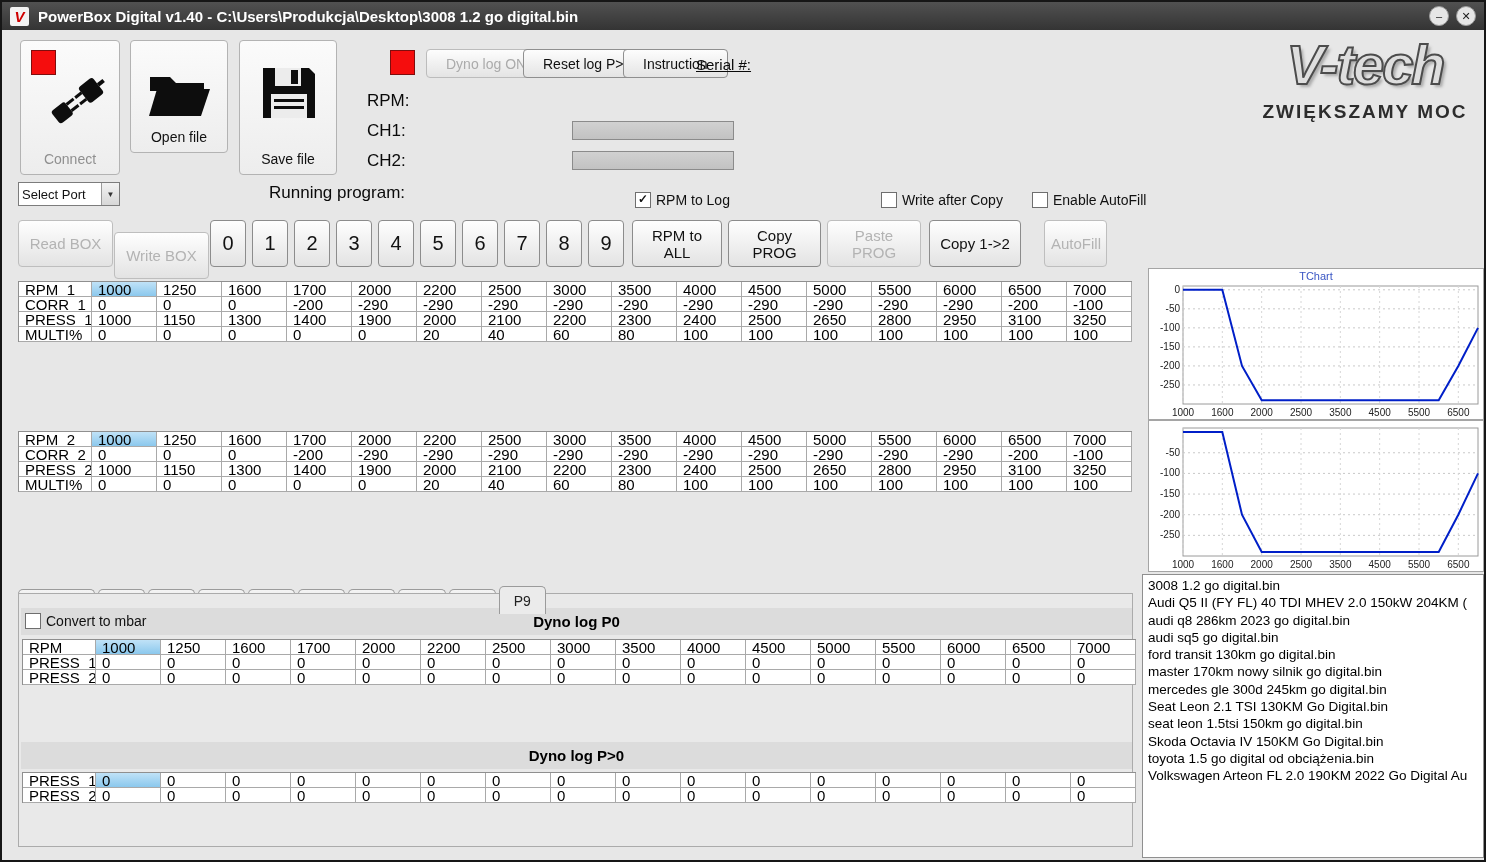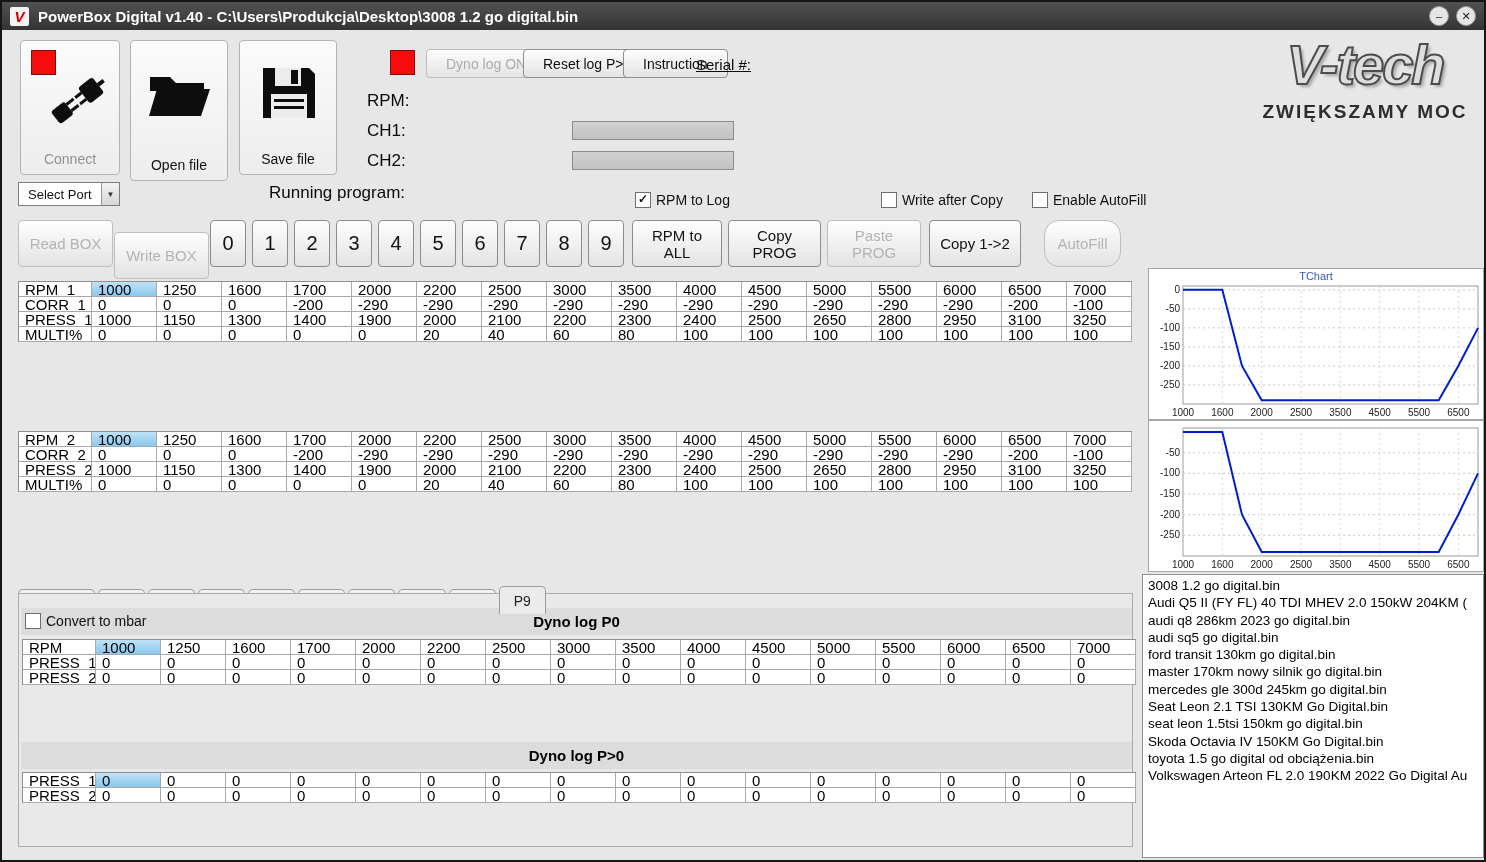--- a/index.html
+++ b/index.html
@@ -20,21 +20,21 @@
   .redsq{position:absolute;width:23px;height:23px;background:#f50d0d;border:1px solid #7f0d0d;}
 
   .smbtn{position:absolute;height:29px;background:linear-gradient(#fdfdfd,#e4e4e4);border:1px solid #8f8f8f;border-radius:4px;font-size:14px;color:#111;padding:0 19px;font-family:inherit;cursor:default;}
   .smbtn.dis{color:#ababab;border-color:#bcbcbc;}
 
   .biglab{position:absolute;font-size:17px;color:#0a0a0a;}
   .plainlab{position:absolute;font-size:15px;color:#0a0a0a;}
   .pbar{position:absolute;width:160px;height:17px;background:linear-gradient(#d1d1d1,#c2c2c2);border:1px solid #8b8b8b;}
 
   .combo{position:absolute;width:100px;height:22px;background:#fff;border:1px solid #7c7c7c;display:flex;align-items:center;cursor:default;}
-  .combo-txt{flex:1;font-size:13px;padding-left:9px;color:#111;}
+  .combo-txt{flex:1;font-size:13px;padding-left:3px;color:#111;}
   .combo-arrow{width:17px;height:100%;background:linear-gradient(#f2f2f2,#d7d7d7);border-left:1px solid #9a9a9a;font-size:8px;display:flex;align-items:center;justify-content:center;color:#333;}
 
   .chk{position:absolute;display:flex;align-items:center;gap:5px;font-size:14px;color:#111;cursor:default;}
   .chk .box{width:14px;height:14px;background:#fff;border:1px solid #6e6e6e;font-size:12px;line-height:13px;text-align:center;color:transparent;font-weight:bold;flex:none;}
   .chk.checked .box{color:#111;}
 
   
   .brand{position:absolute;left:1248px;top:30px;width:230px;text-align:center;}
   .brand-name{font-size:56px;font-style:italic;font-weight:bold;color:#dedede;-webkit-text-stroke:2px #4c4c4c;letter-spacing:-2px;text-shadow:3px 3px 3px #aaa;}
   .brand-tag{font-size:19px;font-weight:bold;letter-spacing:2px;color:#2d2d2d;margin-top:4px;}
@@ -88,21 +88,21 @@
         <line x1="17" y1="34" x2="26" y2="34" stroke="#0d0d0d" stroke-width="3"></line>
         <line x1="36" y1="26" x2="28" y2="26" stroke="#0d0d0d" stroke-width="3"></line>
         <line x1="36" y1="34" x2="28" y2="34" stroke="#0d0d0d" stroke-width="3"></line>
         <rect x="36" y="20" width="18" height="20" rx="3" fill="#0d0d0d"></rect>
         <line x1="54" y1="30" x2="61" y2="30" stroke="#0d0d0d" stroke-width="4"></line>
       </g>
     </svg>
     <span class="cap gray">Connect</span>
   </button>
 
-  <button class="bigbtn" style="left:128px;top:38px;width:98px;height:141px;">
+  <button class="bigbtn" style="left:128px;top:38px;width:98px;height:113px;">
     <svg width="66" height="54" viewBox="0 0 66 54" style="position:absolute;left:16px;top:26px;">
       <path d="M3 10 h20 l6 6 h28 v8 H3 z" fill="#0d0d0d"></path>
       <path d="M10 22 h53 l-9 27 H2 z" fill="#0d0d0d"></path>
     </svg>
     <span class="cap">Open file</span>
   </button>
 
   <button class="bigbtn" style="left:237px;top:38px;width:98px;height:135px;">
     <svg width="58" height="56" viewBox="0 0 58 56" style="position:absolute;left:20px;top:24px;">
       <path d="M3 3 h46 l6 6 v44 H3 z" fill="#0d0d0d"></path>
@@ -162,21 +162,21 @@
       <button class="abtn digit">5</button>
       <button class="abtn digit">6</button>
       <button class="abtn digit">7</button>
       <button class="abtn digit">8</button>
       <button class="abtn digit">9</button>
     </div>
   <button class="abtn" style="left:630px;top:218px;width:90px;">RPM to ALL</button>
   <button class="abtn" style="left:726px;top:218px;width:93px;">Copy PROG</button>
   <button class="abtn dis" style="left:825px;top:218px;width:94px;">Paste PROG</button>
   <button class="abtn" style="left:927px;top:218px;width:92px;">Copy 1-&gt;2</button>
-  <button class="abtn dis" style="left:1042px;top:218px;width:77px;border-radius:15px;">AutoFill</button>
+  <button class="abtn dis" style="left:1042px;top:218px;width:63px;">AutoFill</button>
 
   <div class="dtable" style="left:16px;top:279px;">
       <div class="trow">
         <div class="cell lbl">RPM_1</div>
         <div class="cell val sel">1000</div>
         <div class="cell val">1250</div>
         <div class="cell val">1600</div>
         <div class="cell val">1700</div>
         <div class="cell val">2000</div>
         <div class="cell val">2200</div>

